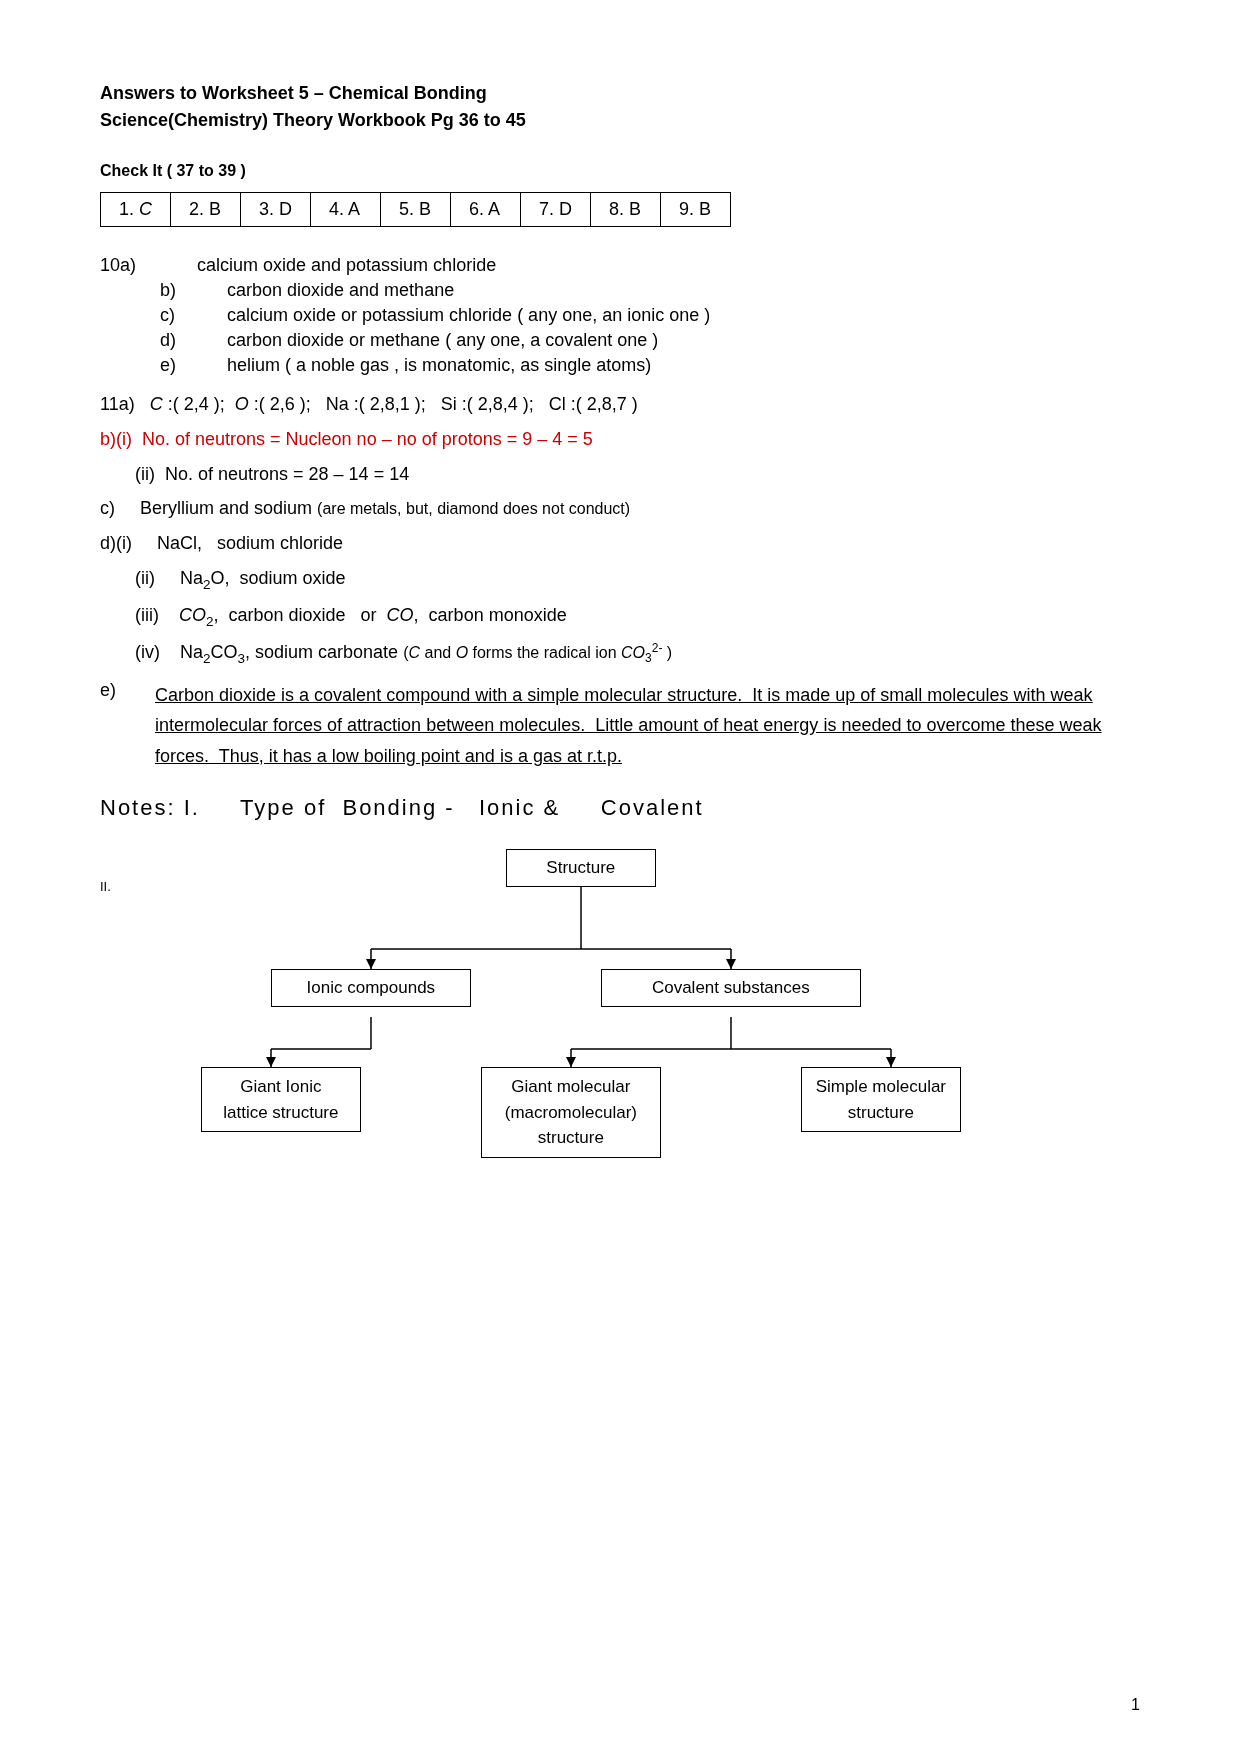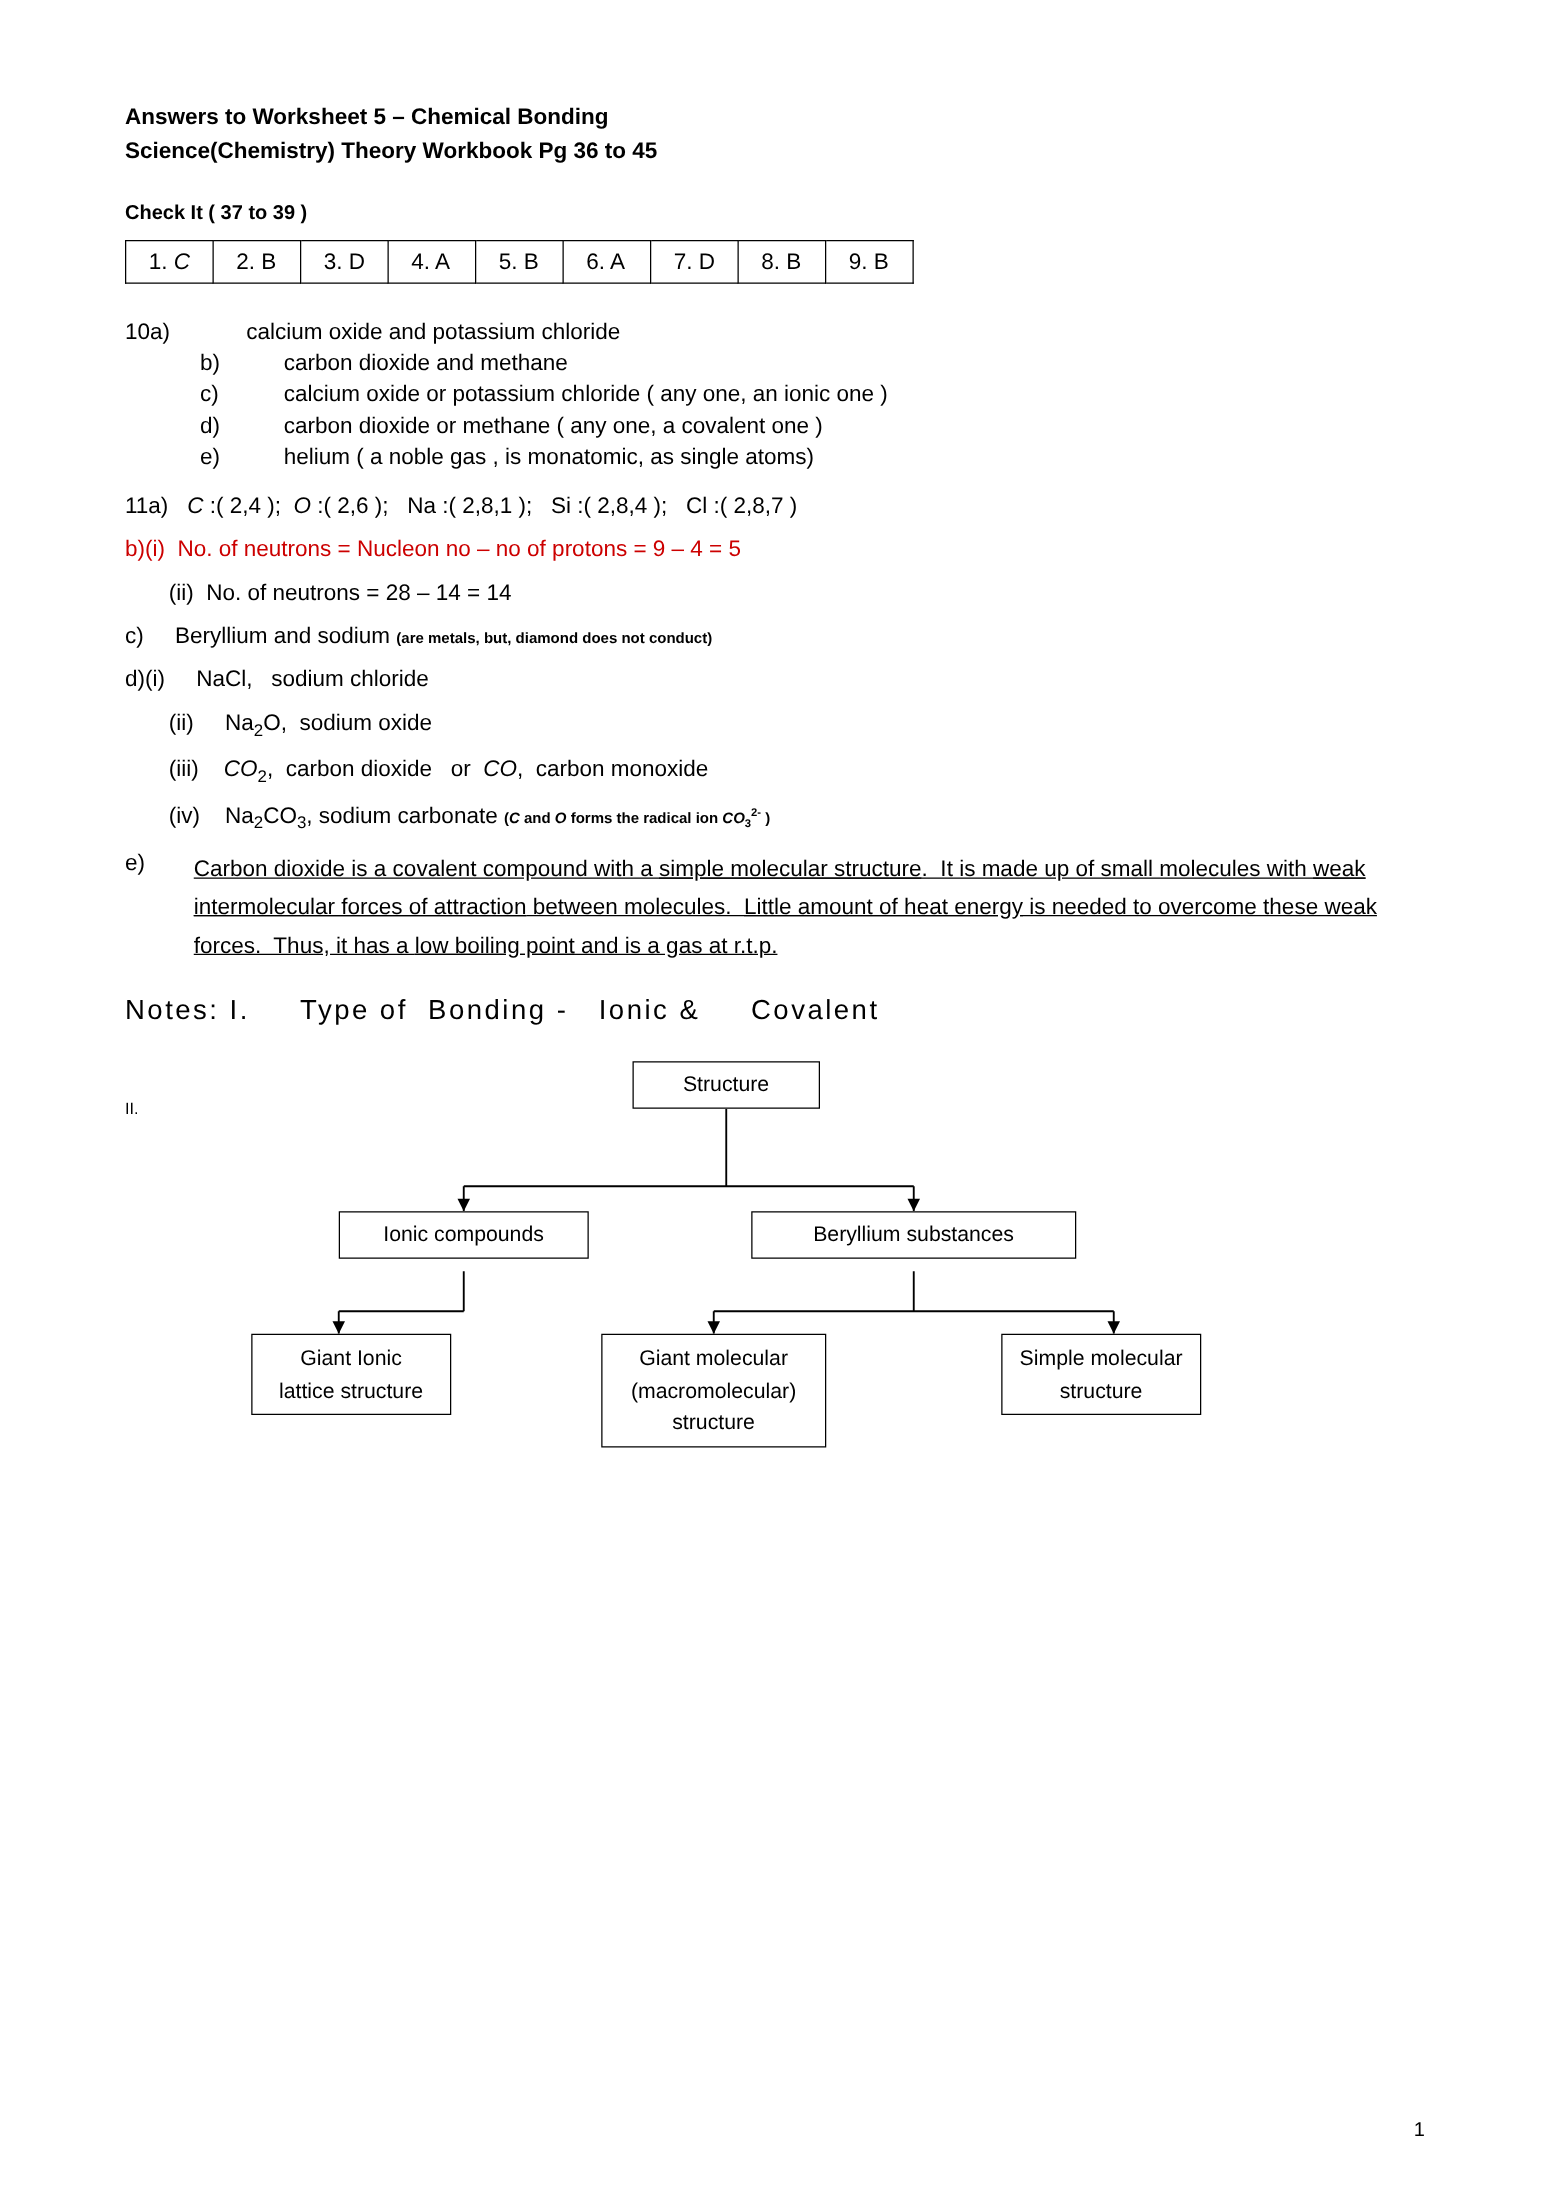--- a/index.html
+++ b/index.html
@@ -131,22 +131,21 @@
     }
 
     .line-content {
       line-height: 1.6;
       margin-bottom: 6px;
     }
 
     .indent1 { margin-left: 30px; }
 
     .small-text {
-      font-size: 12px;
-      font-weight: bold;
+      font-size: 16px;
     }
   </style>
 </head>
 <body>
 
 <div class="header">
   <p>Answers to Worksheet 5 – Chemical Bonding</p>
   <p>Science(Chemistry) Theory Workbook Pg 36 to 45</p>
 </div>
 
@@ -275,21 +274,21 @@
 
       <div class="diagram-box" style="left:355px; top:10px; min-width:150px;">
         <span>Structure</span>
       </div>
 
       <div class="diagram-box" style="left:120px; top:130px; min-width:200px;">
         <span>Ionic compounds</span>
       </div>
 
       <div class="diagram-box" style="left:450px; top:130px; min-width:260px;">
-        <span>Beryllium substances</span>
+        <span>Covalent substances</span>
       </div>
 
       <div class="diagram-box" style="left:50px; top:228px; min-width:160px; line-height:1.5;">
         <span>Giant Ionic<br>lattice structure</span>
       </div>
 
       <div class="diagram-box" style="left:330px; top:228px; min-width:180px; line-height:1.5;">
         <span>Giant molecular<br>(macromolecular)<br>structure</span>
       </div>
 

